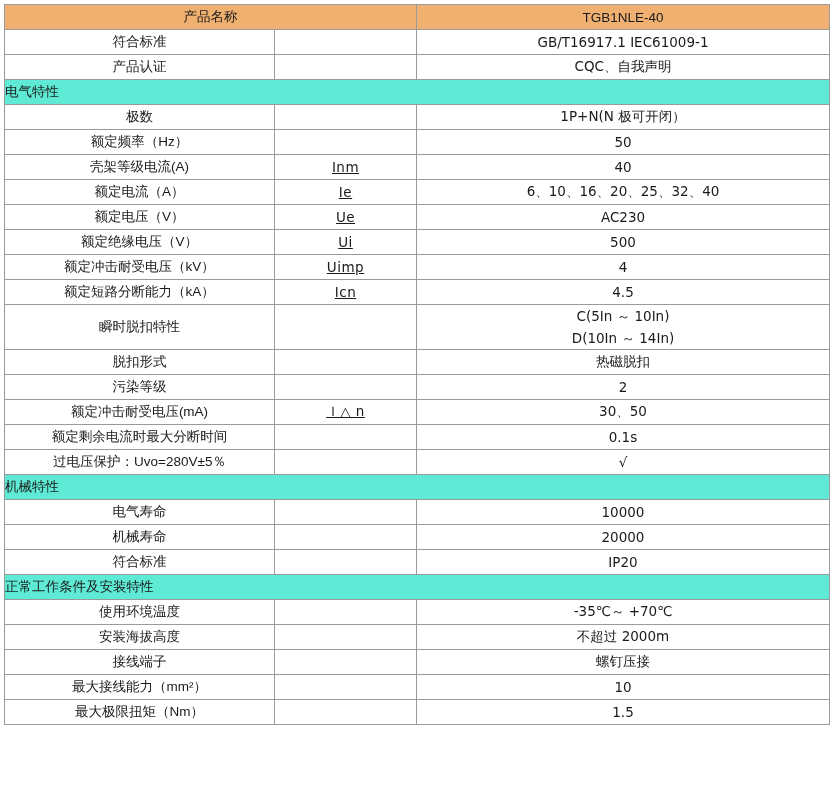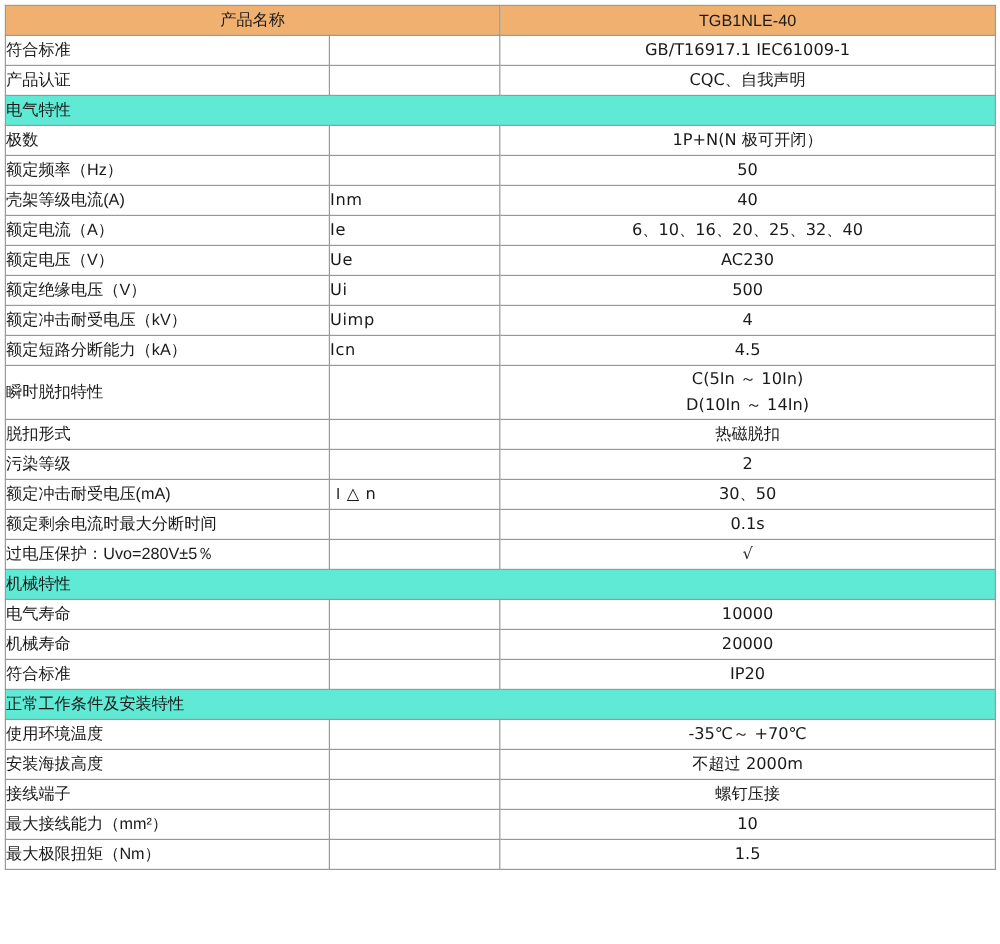--- a/index.html
+++ b/index.html
@@ -23,28 +23,29 @@
   #spec-table td {
     border: 1px solid #9a9a9a;
     font-size: 13.5px;
     color: #1a1a1a;
     padding: 0;
     height: 24px;
     vertical-align: middle;
   }
   td.label {
     padding-left: 7px;
-    text-align: left;
+    text-align: center;
     white-space: nowrap;
   }
   td.sym {
-    text-align: left;
+    text-align: center;
     font-family: "DejaVu Sans", sans-serif;
     font-size: 13px;
     letter-spacing: 0.5px;
+    text-decoration: underline;
   }
   td.value {
     text-align: center;
     font-family: "DejaVu Sans", sans-serif;
     font-size: 13px;
   }
   tr.header-row td {
     background: #f0b070;
     color: #ffffff;
     text-align: center;

